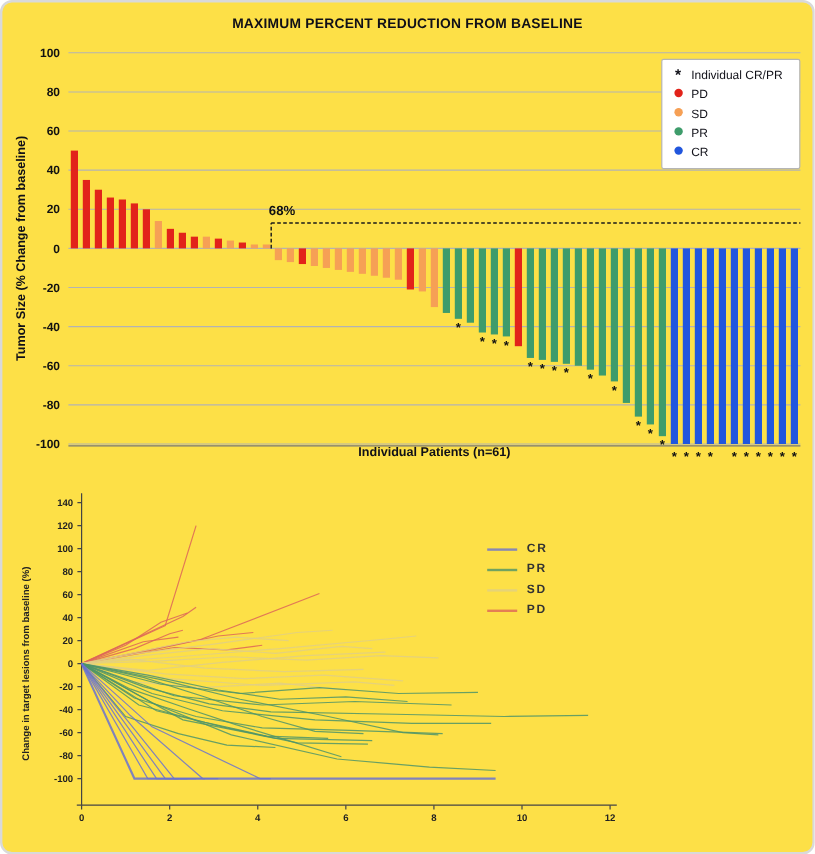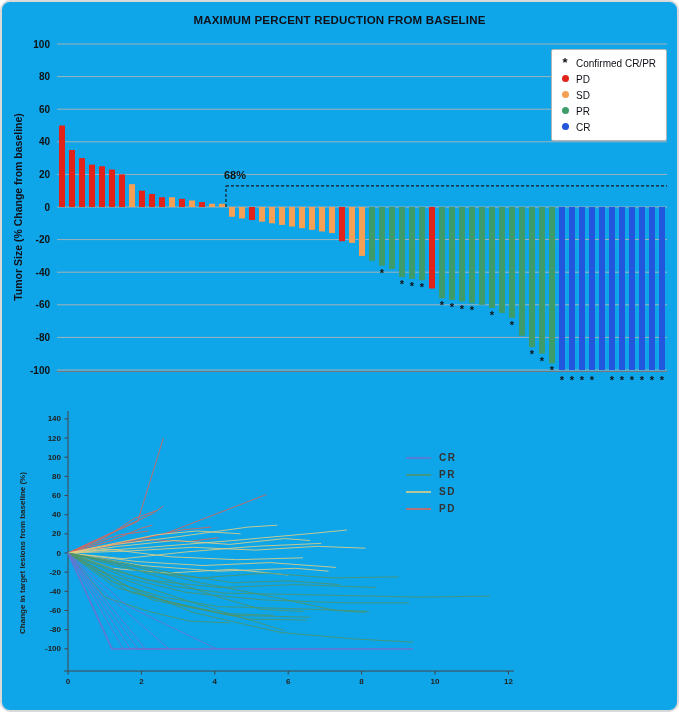--- a/index.html
+++ b/index.html
@@ -1,18 +1,18 @@
 <!DOCTYPE html>
 <html><head>
 <meta charset="utf-8">
 <style>
   *{margin:0;padding:0;box-sizing:border-box}
   html,body{background:#fff}
   body{font-family:"Liberation Sans",sans-serif;color:#111}
-  .page{position:relative;width:679px;height:712px;background:#0ea5e9;border:2px solid #d9d9d9;border-radius:10px;overflow:hidden}
+  .page{position:relative;width:679px;height:712px;background:#fde047;border:2px solid #d9d9d9;border-radius:10px;overflow:hidden}
   svg{position:absolute;left:0;display:block}
   #wf-svg{top:0}
   #sp-svg{top:395px}
   .wf-title{position:absolute;top:12px;left:0;right:0;text-align:center;font-size:11.5px;font-weight:bold;letter-spacing:.2px;color:#101018}
   .wf-ylabel{position:absolute;top:205px;left:16px;transform:translate(-50%,-50%) rotate(-90deg);font-size:10.5px;font-weight:bold;white-space:nowrap;color:#101018}
   .wf-xlabel{position:absolute;top:369px;left:55px;width:610px;text-align:center;font-size:10.5px;font-weight:bold;color:#101018}
   .wf-legend{position:absolute;top:47px;left:549px;width:116px;background:#fff;border:1px solid #b5b5b5;border-radius:2px;padding:5px 8px;font-size:10px;color:#101018}
   .legend-row{display:flex;align-items:center;height:16px;gap:6px}
   .legend-marker{width:10px;flex:0 0 10px;text-align:center;line-height:10px}
   .dot{width:7px;height:7px;border-radius:50%;display:inline-block}
@@ -136,24 +136,25 @@
       <rect x="637" y="205" width="6" height="163" fill="#2156dd"></rect>
       <text x="640" y="382" text-anchor="middle" font-size="11" font-weight="bold" fill="#111">*</text>
       <rect x="647" y="205" width="6" height="163" fill="#2156dd"></rect>
       <text x="650" y="382" text-anchor="middle" font-size="11" font-weight="bold" fill="#111">*</text>
       <rect x="657" y="205" width="6" height="163" fill="#2156dd"></rect>
       <text x="660" y="382" text-anchor="middle" font-size="11" font-weight="bold" fill="#111">*</text>
       <line x1="224" y1="205" x2="224" y2="183.81" stroke="#1a1a1a" stroke-width="1.2" stroke-dasharray="3 2"></line>
       <line x1="224" y1="183.81" x2="665" y2="183.81" stroke="#1a1a1a" stroke-width="1.2" stroke-dasharray="3 2"></line>
       <text x="222" y="176.81" font-size="11" font-weight="bold" fill="#111">68%</text>
     </svg>
+  <div class="wf-xlabel">Individual Patients (n=61)</div>
   <div class="wf-legend" id="wf-legend">
       <div class="legend-row">
         <span class="legend-marker star">*</span>
-        <span>Confirmed CR/PR</span>
+        <span>Individual CR/PR</span>
       </div>
       <div class="legend-row">
         <span class="legend-marker"><span class="dot" style="background: rgb(226, 35, 26);"></span></span>
         <span>PD</span>
       </div>
       <div class="legend-row">
         <span class="legend-marker"><span class="dot" style="background: rgb(246, 160, 85);"></span></span>
         <span>SD</span>
       </div>
       <div class="legend-row">

